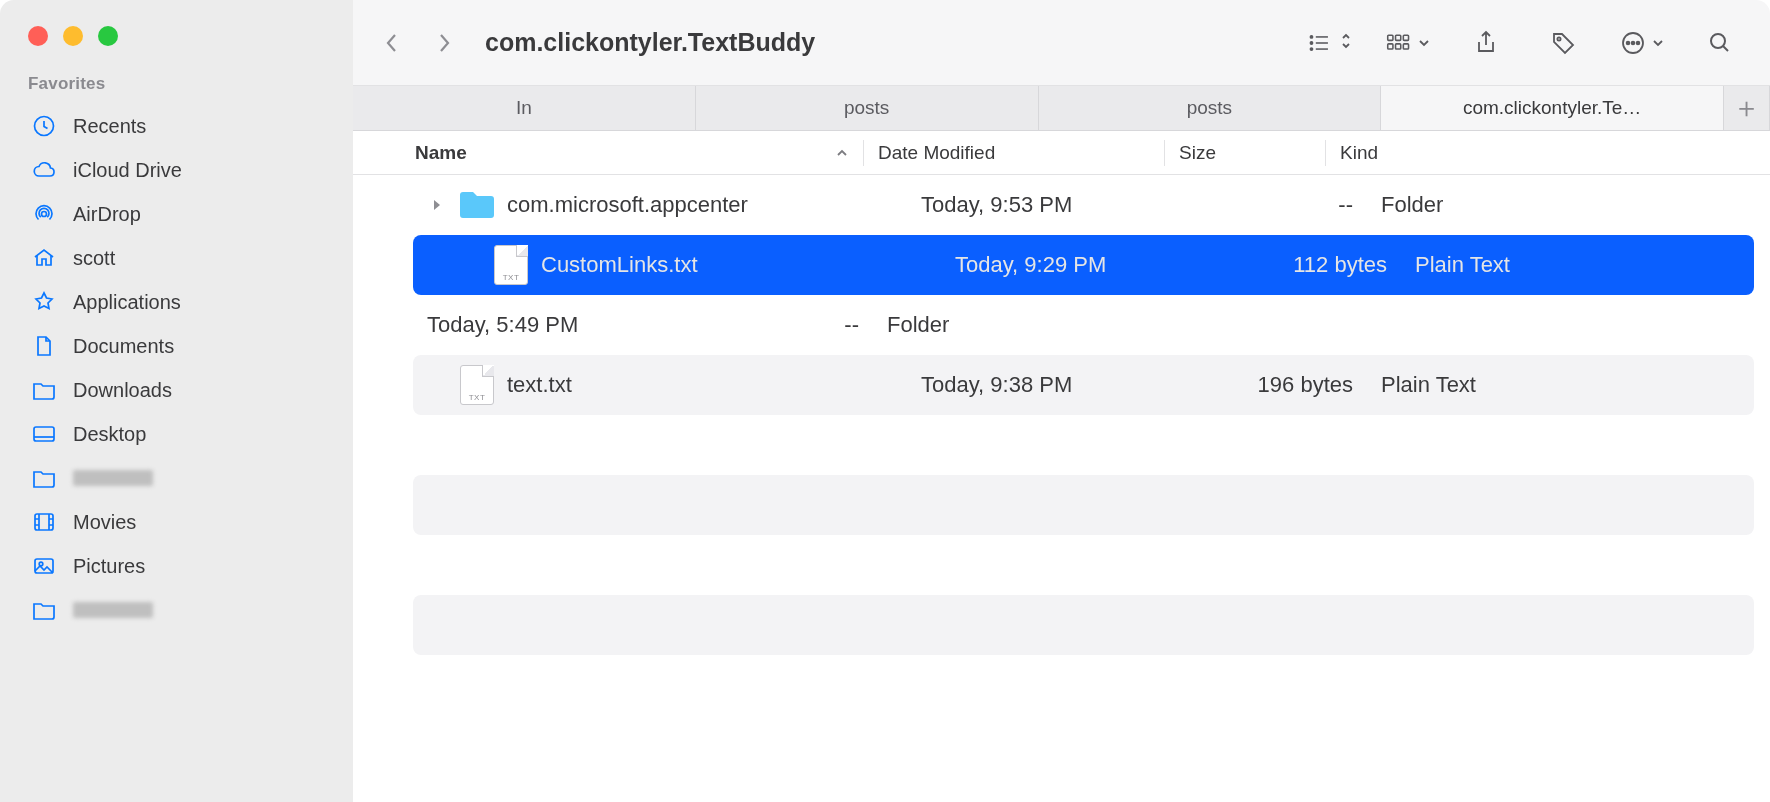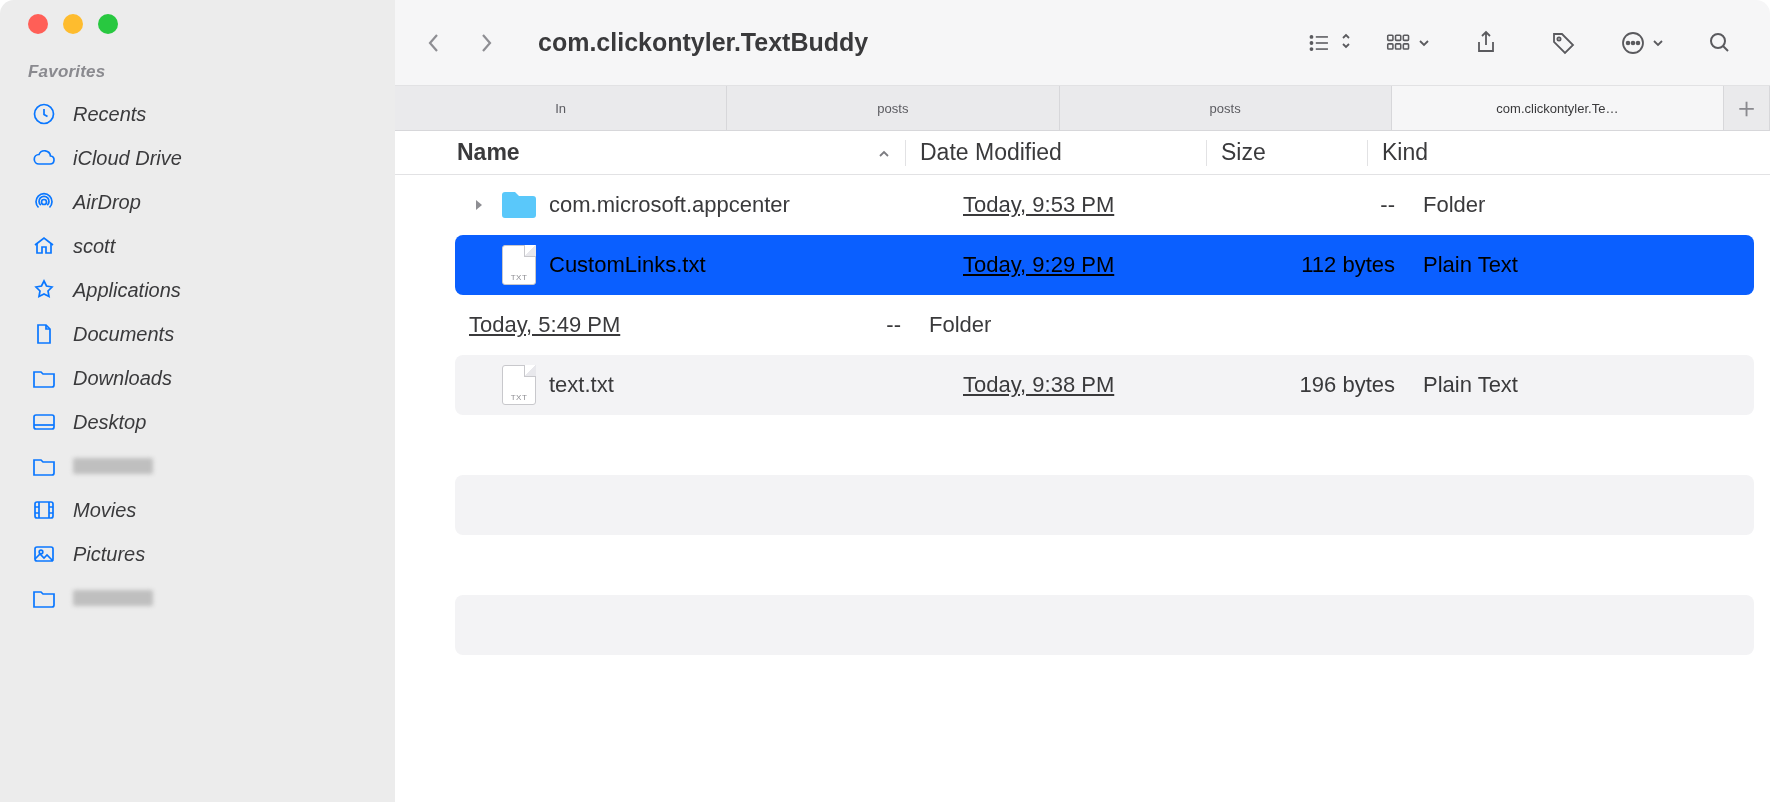--- a/index.html
+++ b/index.html
@@ -1,56 +1,56 @@
 <!DOCTYPE html>
 <html><head>
 <meta charset="utf-8">
 <style>
   * { box-sizing: border-box; margin: 0; padding: 0; }
   html, body { height: 100%; font-family: -apple-system, "Helvetica Neue", Arial, sans-serif; font-size: 15px; color: #2a2a2a; background: #fff; }
   .window { display: flex; width: 1770px; height: 802px; overflow: hidden; border-radius: 14px 14px 0 0; }
-  .sidebar { width: 395px; background: #ececec; padding: 14px 0 0 0; font-style: italic; }
+  .sidebar { width: 353px; background: #ececec; padding: 26px 0 0 0; }
   .traffic { display: flex; gap: 15px; padding: 0 0 28px 28px; }
   .dot { width: 20px; height: 20px; border-radius: 50%; }
   .dot.red { background: #ff5f57; }
   .dot.yellow { background: #febc2e; }
   .dot.green { background: #28c840; }
   .section-label { font-size: 17px; font-weight: 600; color: #8a8a8f; padding: 0 0 10px 28px; letter-spacing: .2px; }
   .side-items { list-style: none; }
   .side-item { display: flex; align-items: center; gap: 15px; padding: 9px 0 9px 30px; font-size: 20px; color: #3a3a3c; cursor: default; }
   .side-item .ic { width: 28px; height: 26px; display: inline-flex; align-items: center; justify-content: center; color: #0a77ff; flex-shrink: 0; }
   .side-item .redacted { display: inline-block; width: 80px; height: 16px; background: #bfbfbf; filter: blur(2px); border-radius: 2px; }
   .main { flex: 1; display: flex; flex-direction: column; min-width: 0; }
   .toolbar { height: 86px; background: #f6f6f7; display: flex; align-items: center; padding: 0 28px; gap: 24px; border-bottom: 1px solid #e2e2e4; }
   .nav-arrows { display: flex; gap: 30px; color: #8e8e93; }
   .nav-arrows .arrow { width: 22px; height: 30px; display: flex; align-items: center; justify-content: center; cursor: default; }
-  .title { font-size: 25px; font-weight: 600; color: #3a3a3c; margin-left: 17px; flex: 0 0 auto; }
+  .title { font-size: 25px; font-weight: 600; color: #3a3a3c; margin-left: 6px; flex: 0 0 auto; }
   .tool-spacer { flex: 1; }
   .tool-btn { width: 44px; height: 44px; display: inline-flex; align-items: center; justify-content: center; color: #5a5a5e; cursor: default; position: relative; }
   .tool-group { display: flex; align-items: center; gap: 34px; }
   .mini-chevron { margin-left: 6px; }
   .tabs { display: flex; height: 45px; background: #eaeaec; border-bottom: 1px solid #d7d7da; }
-  .tab { flex: 1; display: flex; align-items: center; justify-content: center; font-size: 13px; color: #5b5b60; border-right: 1px solid #d7d7da; cursor: default; min-width: 0; overflow: hidden; text-overflow: ellipsis; white-space: nowrap; padding: 0 10px; }
+  .tab { flex: 1; display: flex; align-items: center; justify-content: center; font-size: 19px; color: #5b5b60; border-right: 1px solid #d7d7da; cursor: default; min-width: 0; overflow: hidden; text-overflow: ellipsis; white-space: nowrap; padding: 0 10px; }
   .tab.active { background: #f6f6f7; color: #3a3a3c; }
   .tab.add { flex: 0 0 46px; font-size: 28px; color: #8a8a8f; }
-  .headers { display: flex; height: 44px; align-items: center; border-bottom: 1px solid #e2e2e4; font-size: 23px; color: #3a3a3c; }
+  .headers { display: flex; height: 44px; align-items: center; border-bottom: 1px solid #e2e2e4; font-size: 19px; color: #3a3a3c; }
   .headers .col { padding: 0 14px; display: flex; align-items: center; gap: 10px; }
   .col.name { flex: 0 0 510px; padding-left: 62px; font-weight: 600; }
   .col.date { flex: 0 0 300px; }
   .col.size { flex: 0 0 160px; }
   .col.kind { flex: 1; }
   .col-sep { width: 1px; height: 26px; background: #e2e2e4; }
   .sort-caret { color: #7c7c81; }
   .rows { padding: 0 16px; margin-left: 44px; }
   .row { display: flex; align-items: center; height: 60px; border-radius: 8px; font-size: 22px; color: #3a3a3c; padding: 0 0 0 0; }
   .row.alt { background: #f3f3f5; }
-  .row.selected { background: #0a5fff; color: #000000; }
+  .row.selected { background: #0a5fff; color: #e5e5e5; padding-left: 34px; }
   .cell { padding: 0 14px; display: flex; align-items: center; gap: 10px; min-width: 0; }
   .cell.name { flex: 0 0 494px; }
-  .cell.date { flex: 0 0 300px; text-decoration: underline; }
+  .cell.date { flex: 0 0 300px; }
   .cell.size { flex: 0 0 160px; justify-content: flex-end; font-variant-numeric: tabular-nums; }
   .cell.kind { flex: 1; }
   .disclosure { width: 20px; display: inline-flex; justify-content: center; color: #8e8e93; }
   .row.selected .disclosure { color: rgba(255,255,255,.8); }
   .icon-box { width: 40px; height: 40px; display: inline-flex; align-items: center; justify-content: center; flex-shrink: 0; }
   .folder-svg path { fill: #5ac8fa; }
   .txt-file { width: 34px; height: 40px; background: #fff; border: 1px solid #c8c8cc; border-radius: 3px; position: relative; }
   .txt-file:before { content: ""; position: absolute; top: -1px; right: -1px; width: 11px; height: 11px; background: linear-gradient(135deg, #fff 0 50%, #e8e8ec 50% 100%); border-left: 1px solid #c8c8cc; border-bottom: 1px solid #c8c8cc; }
   .txt-file:after { content: "TXT"; position: absolute; bottom: 2px; left: 0; right: 0; text-align: center; font-size: 8px; color: #8e8e93; letter-spacing: .5px; }
   .row.selected .txt-file { background: #fff; }

